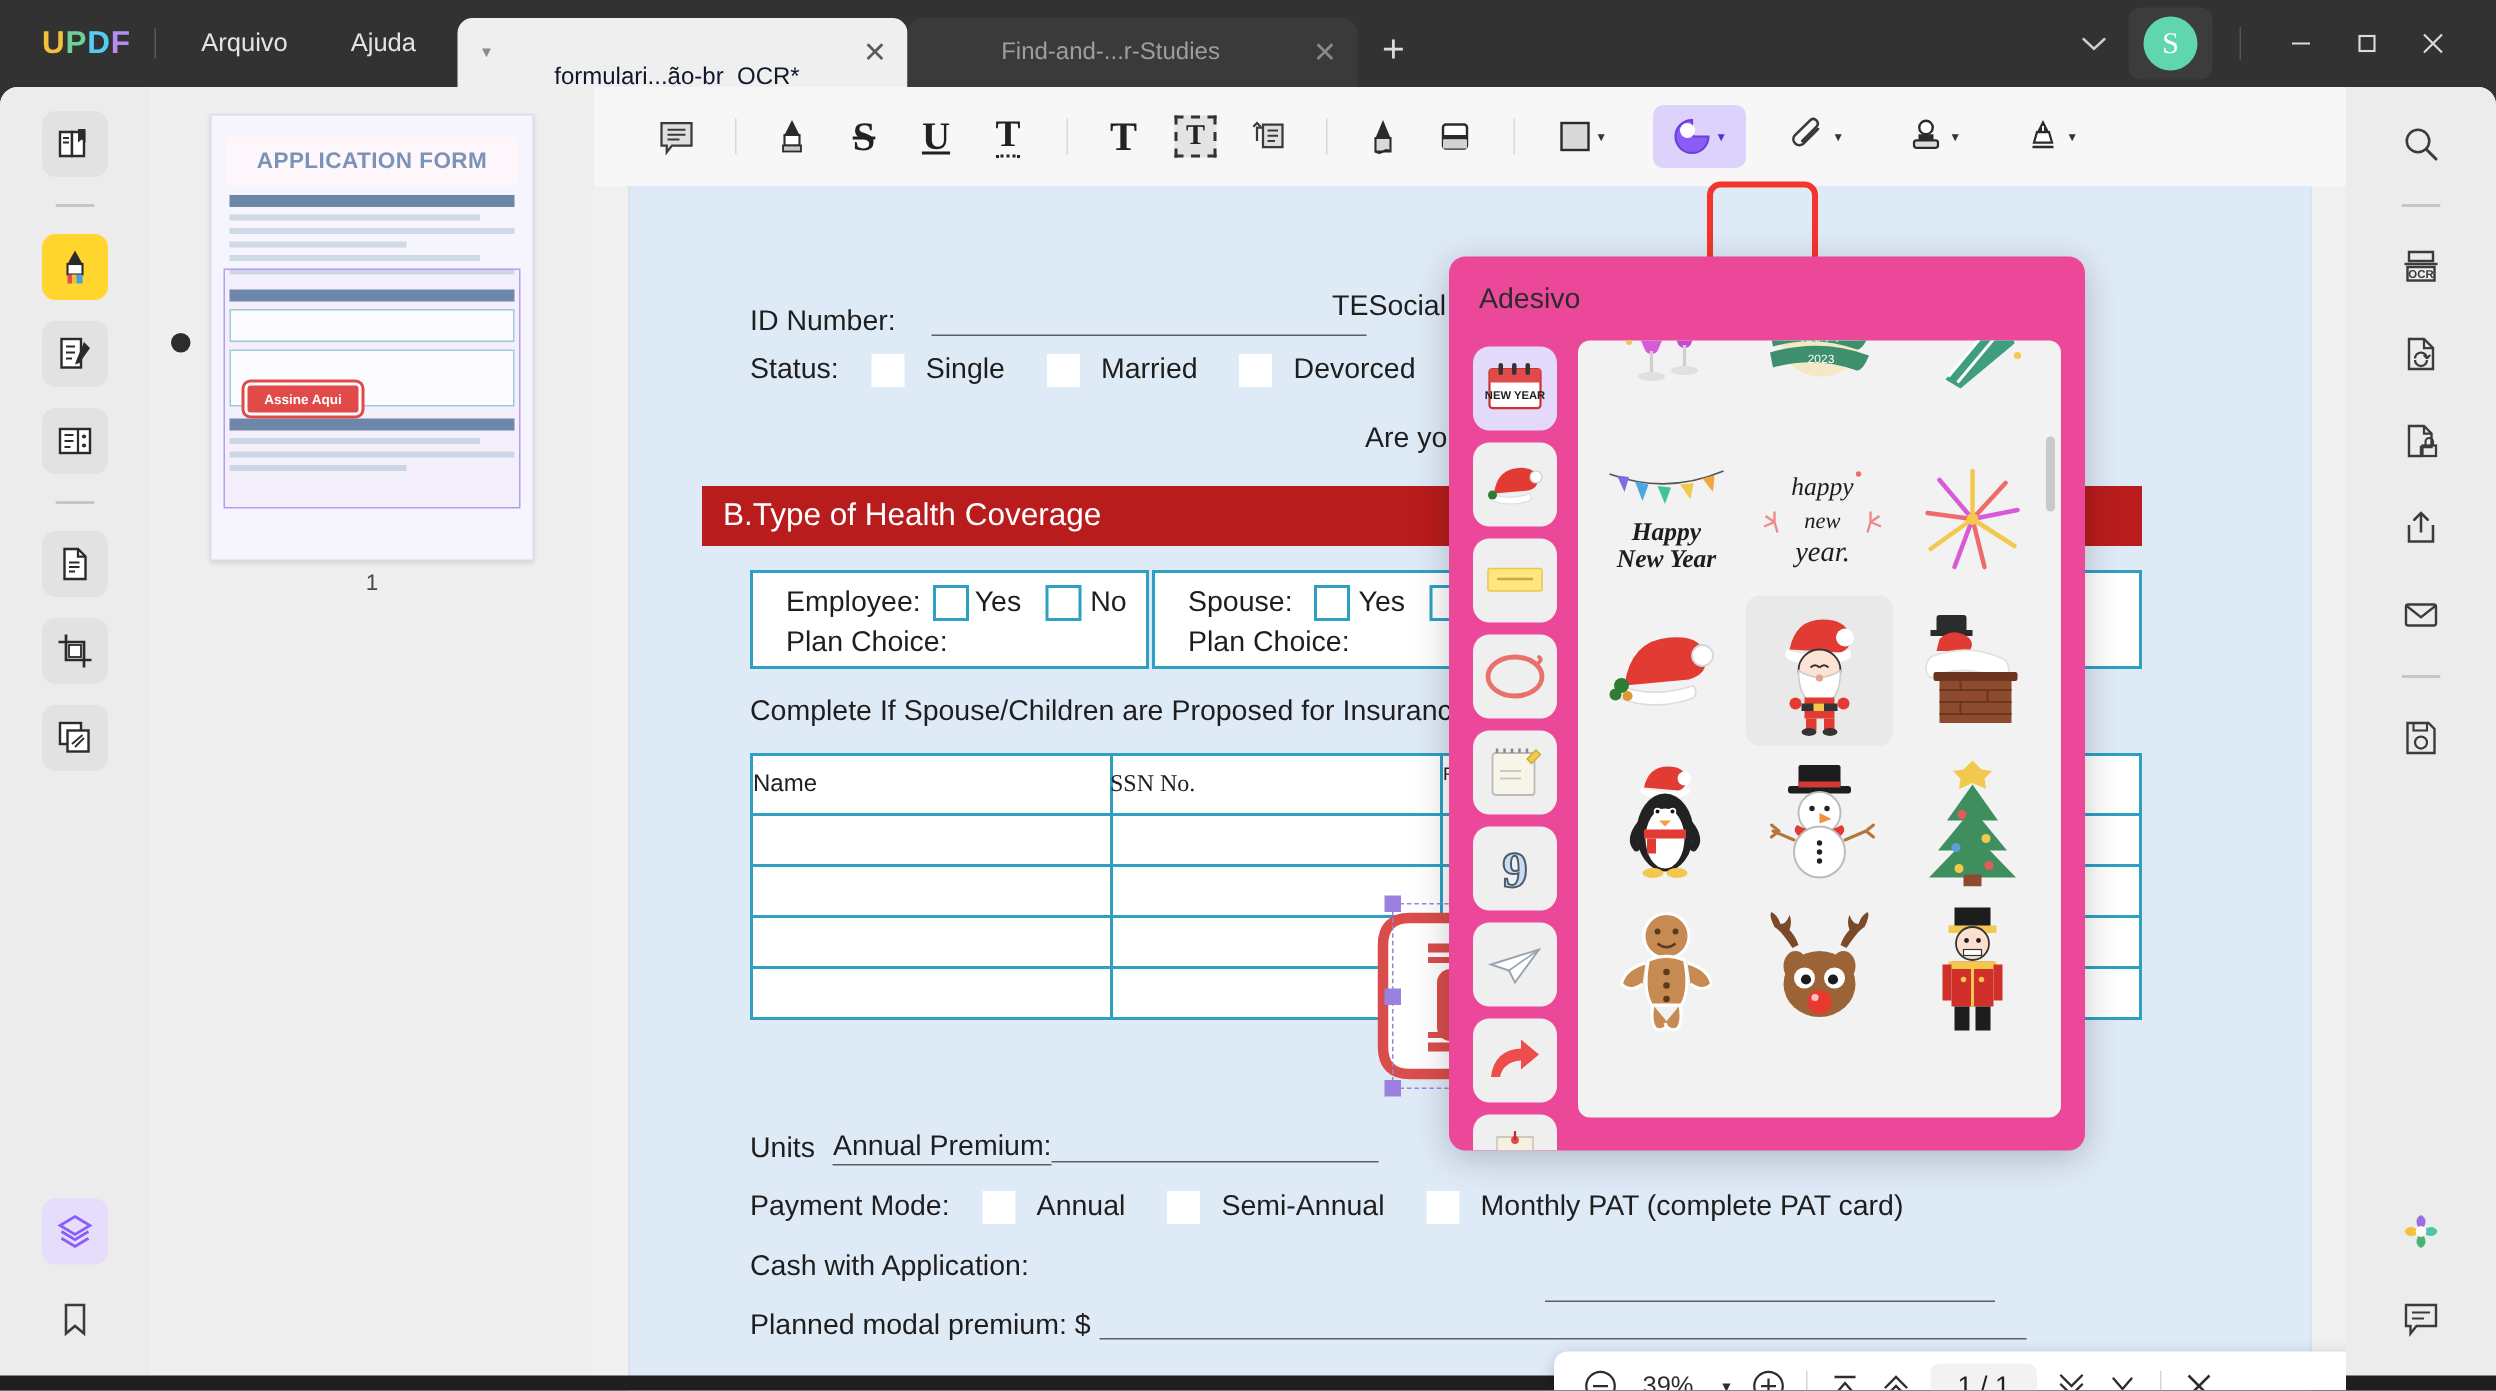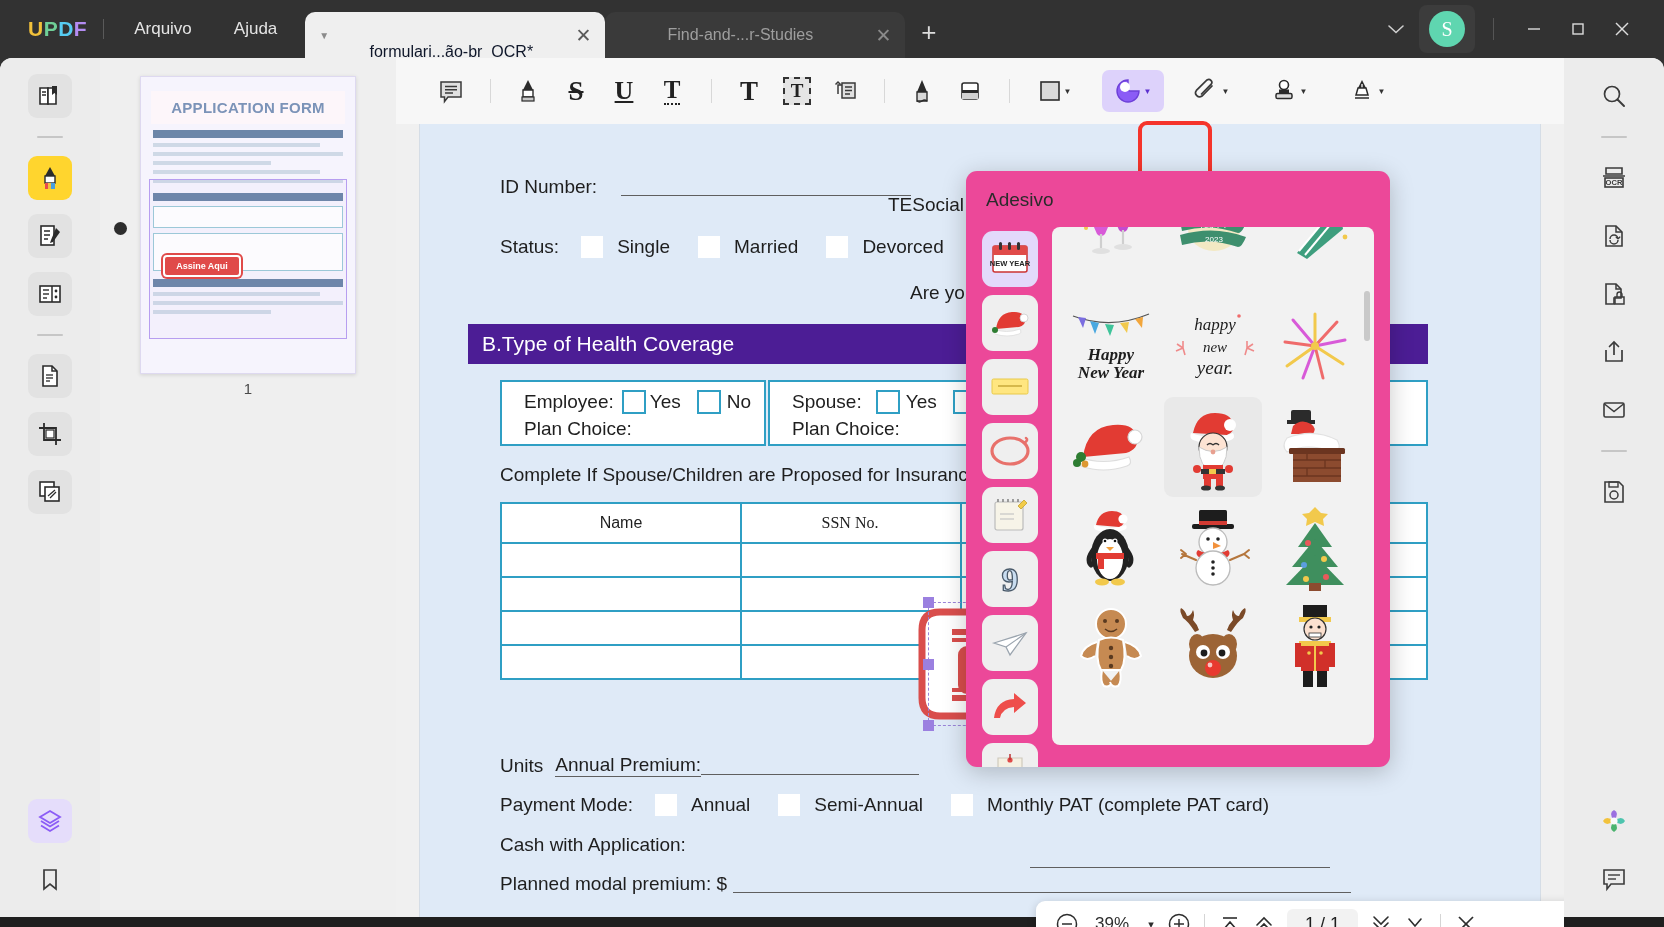--- a/index.html
+++ b/index.html
@@ -135,28 +135,28 @@
     position:absolute; left: 24px; top: 0px; width: 1120px; height: 803px;
     background:#dfeaf7; box-shadow: 0 0 0 1px #d5dde6;
   }
   .doc { position:absolute; inset:0; font-family:"Liberation Sans", sans-serif; color:#1e1e1e; }
   .row { position:absolute; display:flex; align-items:center; white-space:nowrap; }
   .flabel { font-size: 19px; }
   .fline { border-bottom:1.5px solid #5f5f5f; height: 18px; }
   .cbox { width:22px; height:22px; background:#fff; display:inline-block; }
   .cbox-blue { width:24px; height:24px; border:2px solid #2f9fc4; background:#fff; display:inline-block; }
   .section-band {
-    position:absolute; background:#4c1d95; color:#fff; font-size:21px;
+    position:absolute; background:#b91c1c; color:#fff; font-size:21px;
     padding: 8px 14px; display:flex; align-items:center;
   }
   .white-box { position:absolute; background:#fff; border:2px solid #2f9fc4; }
   .tbl { position:absolute; border:2px solid #2f9fc4; background:#fff; }
   .tbl-col { position:absolute; top:0; bottom:0; width:2px; background:#2f9fc4; }
   .tbl-row { position:absolute; left:0; right:0; height:2px; background:#2f9fc4; }
-  .th { position:absolute; font-size:16px; color:#1e1e1e; text-align:center; }
+  .th { position:absolute; font-size:16px; color:#1e1e1e; }
 
   
   .stamp-sel {
     position:absolute; left: 508px; top: 478px; width: 356px; height: 124px;
     border: 1.5px dashed #9a84d8;
   }
   .handle { position:absolute; width:11px; height:11px; background:#9b80e0; }
   .stamp-art { position:absolute; left: 490px; top: 470px; width: 396px; height: 140px; }
 
   
@@ -478,21 +478,21 @@
           </svg>
         <span class="caret">▼</span>
       </div>
     </div>
     <div class="red-ring"></div>
 
     <div class="canvas">
       <div class="page">
         <div class="doc">
 
-          <div class="row" style="left:80px; top:52px;gap:12px;">
+          <div class="row" style="left:80px; top:80px;gap:12px;">
             <span class="flabel">ID Number:</span>
             <span class="fline" style="width:290px; margin-left:12px;"></span>
           </div>
           <div class="row" style="left:468px; top:70px;">
             <span class="flabel">TESocial Security Number:</span>
           </div>
 
           <div class="row" style="left:80px; top:112px;">
             <span class="flabel">Status:</span>
             <span class="cbox" style="margin-left:22px"></span>

